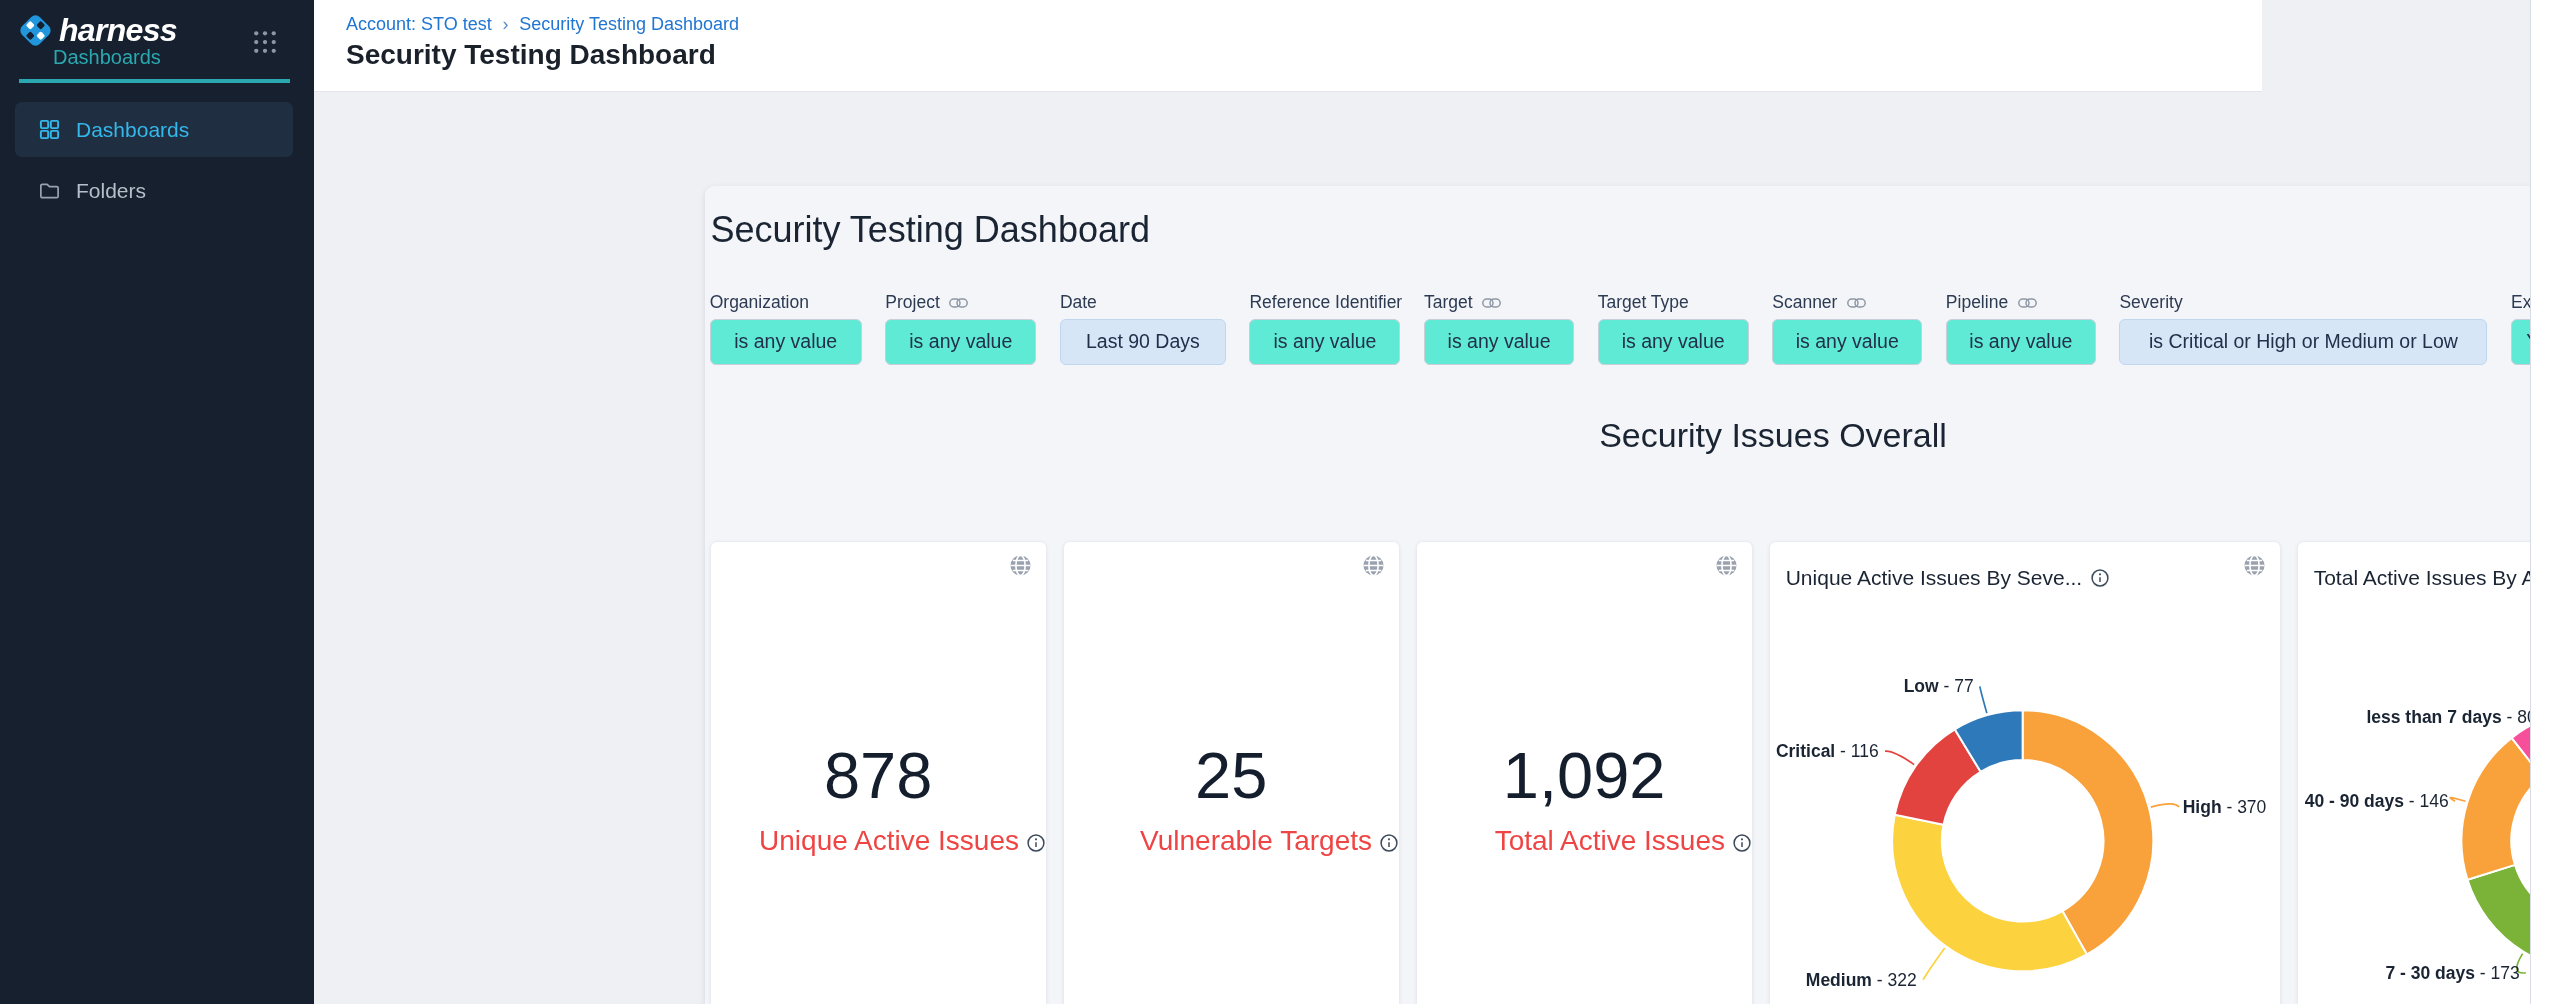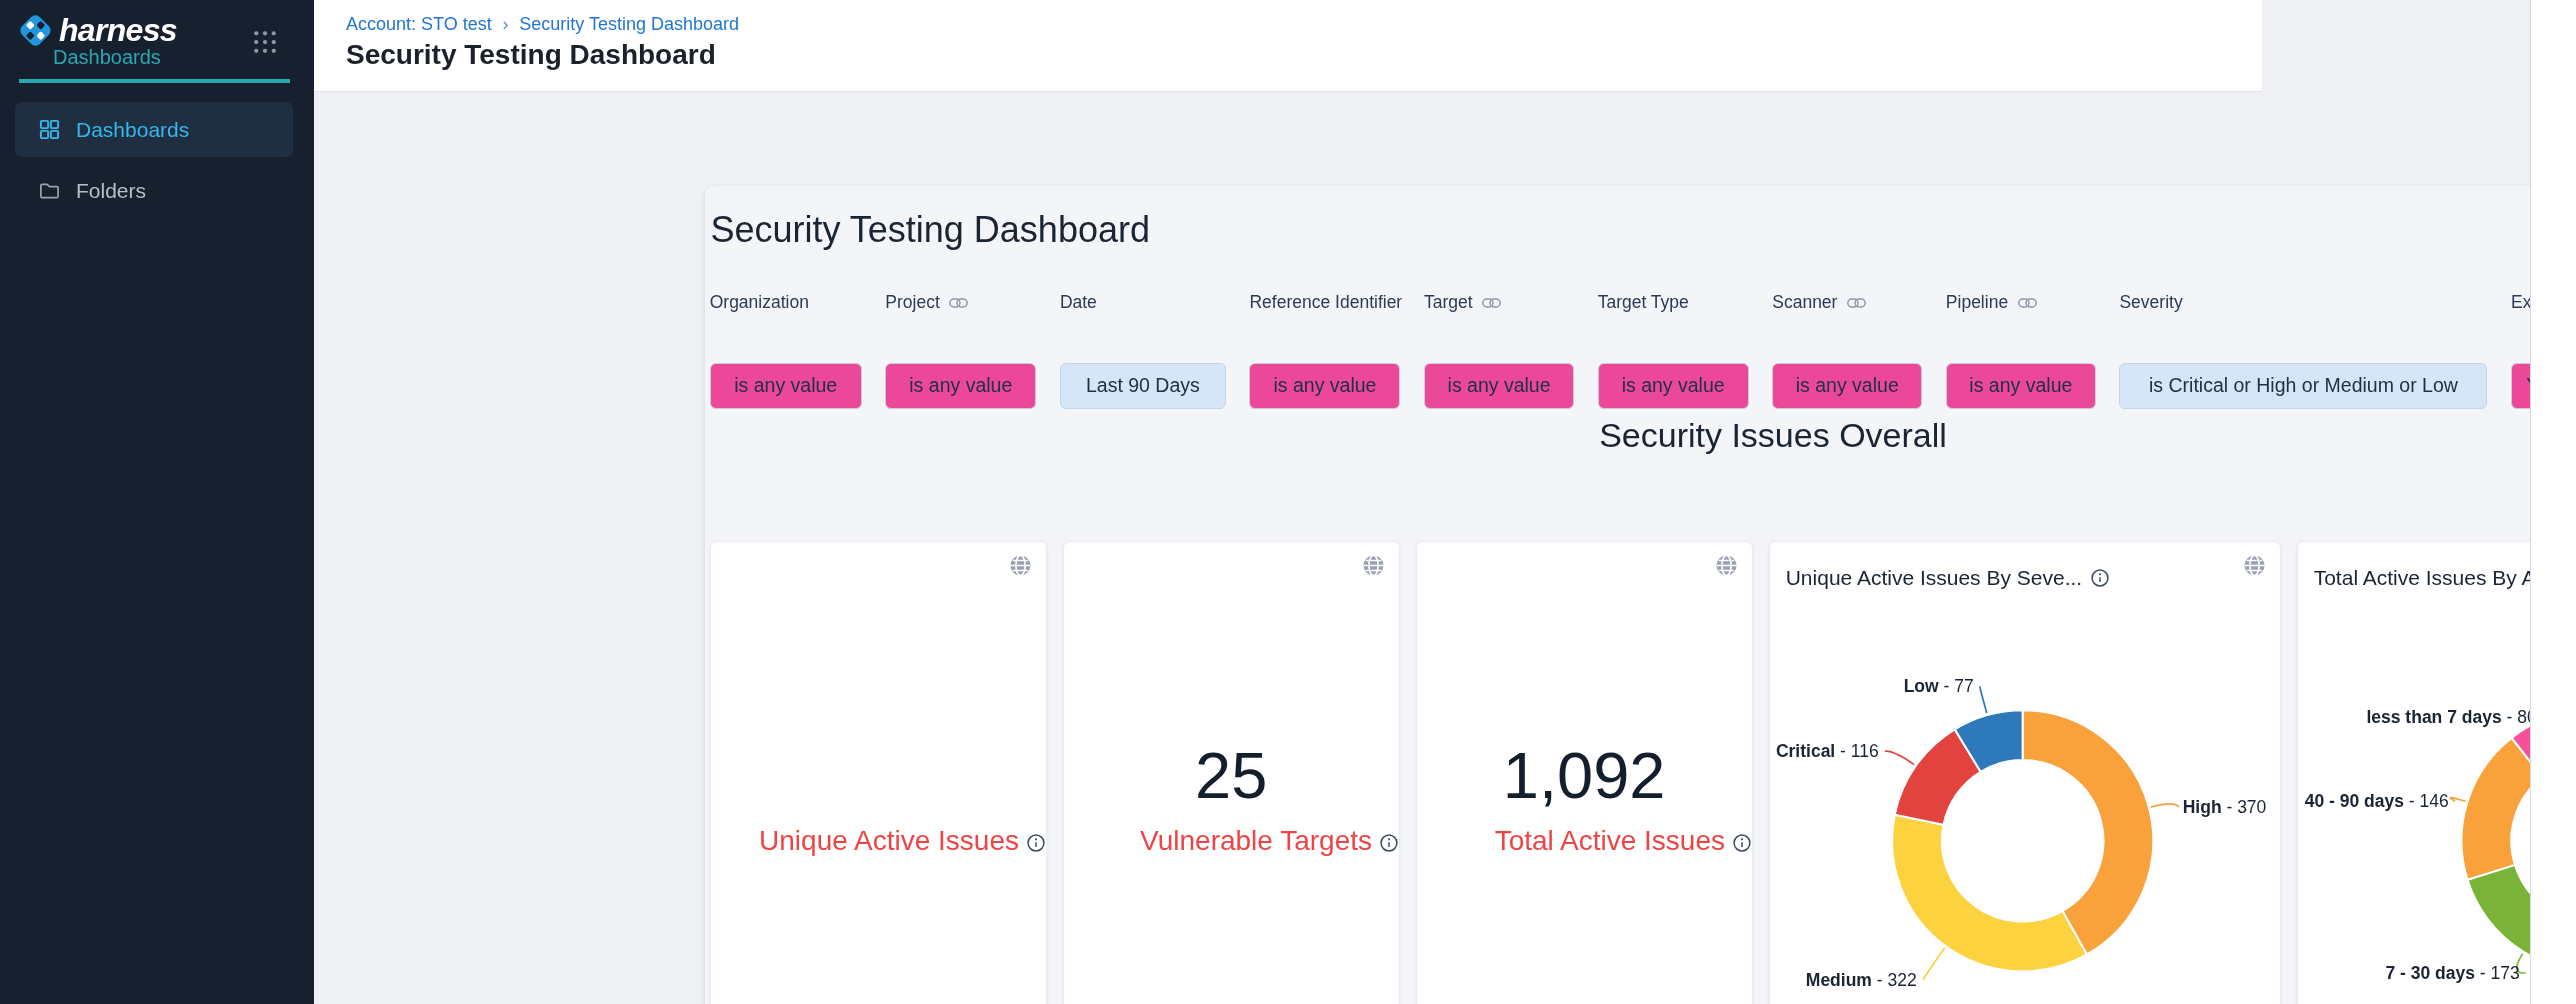--- a/index.html
+++ b/index.html
@@ -31,23 +31,23 @@
   .page-title{position:absolute;left:32px;top:39px;margin:0;font-size:28px;font-weight:700;color:#1b212b;}
 
   
   .content{position:absolute;left:314px;top:92px;width:2262px;height:912px;background:#eef0f4;}
   .panel{position:absolute;left:391px;top:94px;width:2136px;height:900px;background:#f3f5f8;
     border-radius:9.4px;box-shadow:0 2px 6.7px rgba(16,24,40,.10);z-index:5;}
   .panel-title{position:absolute;left:5.4px;top:23px;margin:0;font-size:36px;font-weight:400;color:#1a2433;}
 
   
   .filters{position:absolute;left:4.7px;top:106px;display:flex;gap:23.6px;}
-  .f-group{display:flex;flex-direction:column;gap:44px;}
+  .f-group{display:flex;flex-direction:column;}
   .f-label{display:flex;align-items:center;gap:9.4px;height:21.5px;font-size:17.5px;color:#2c3a52;white-space:nowrap;}
-  .f-btn{margin-top:5.4px;height:46px;border-radius:6px;border:1.3px solid #c8cfd9;background:#ec4899;
+  .f-btn{margin-top:5.4px;height:46px;border-radius:6px;border:1.3px solid #c8cfd9;background:#5eead4;
     font-size:19.5px;color:#22304a;font-family:inherit;cursor:pointer;white-space:nowrap;padding:0 8px;box-sizing:border-box;}
   .f-btn.hl{background:#d6e6f7;border-color:#c0d6ee;}
   .ex-opts{display:flex;gap:8px;margin-top:5.4px;}
 
   .section-heading{position:absolute;left:0;top:230px;width:100%;margin:0;text-align:center;
     font-size:34px;font-weight:400;color:#1a2433;}
 
   
   .cards-row{position:absolute;left:4.7px;top:355px;display:flex;gap:16px;}
   .card{position:relative;height:537px;background:#ffffff;border:0.7px solid #e8ebf0;border-radius:6.7px;
@@ -216,20 +216,21 @@
 
       <div class="cards-row" id="cards">
           <div class="card stat-card" style="width: 337px;">
             <button class="globe-btn"><svg width="23" height="23" viewBox="0 0 24 24">
                 <circle cx="12" cy="12" r="10.5" fill="#9aa2af"></circle>
                 <g stroke="#ffffff" stroke-width="1.7" fill="none">
                   <path d="M1.5 12 H22.5 M4 6.8 H20 M4 17.2 H20"></path>
                   <ellipse cx="12" cy="12" rx="4.8" ry="10.5"></ellipse>
                 </g>
               </svg></button>
+            <div class="stat-number">878</div>
             <div class="stat-label"><span>Unique Active Issues</span><svg width="20" height="20" viewBox="0 0 24 24" fill="none" stroke="#3d4a5c" stroke-width="1.8">
                 <circle cx="12" cy="12" r="9.5"></circle>
                 <line x1="12" y1="11" x2="12" y2="16.8"></line>
                 <circle cx="12" cy="7.6" r="1.25" fill="#3d4a5c" stroke="none"></circle>
               </svg></div>
           </div>
           <div class="card stat-card" style="width: 337px;">
             <button class="globe-btn"><svg width="23" height="23" viewBox="0 0 24 24">
                 <circle cx="12" cy="12" r="10.5" fill="#9aa2af"></circle>
                 <g stroke="#ffffff" stroke-width="1.7" fill="none">

